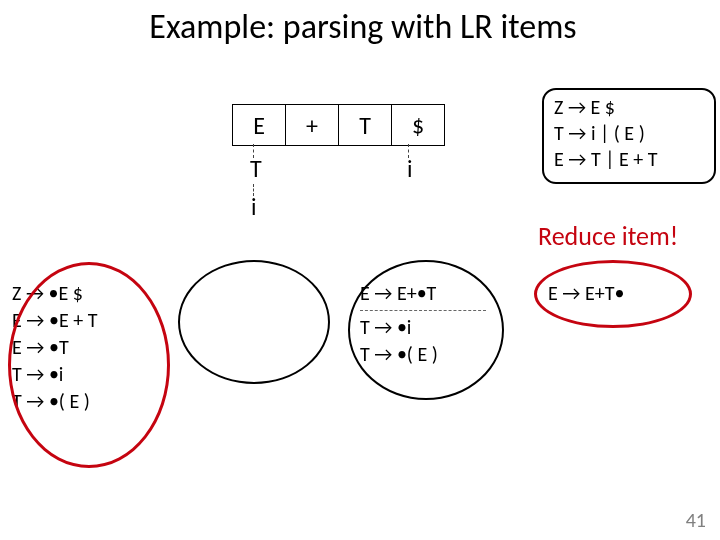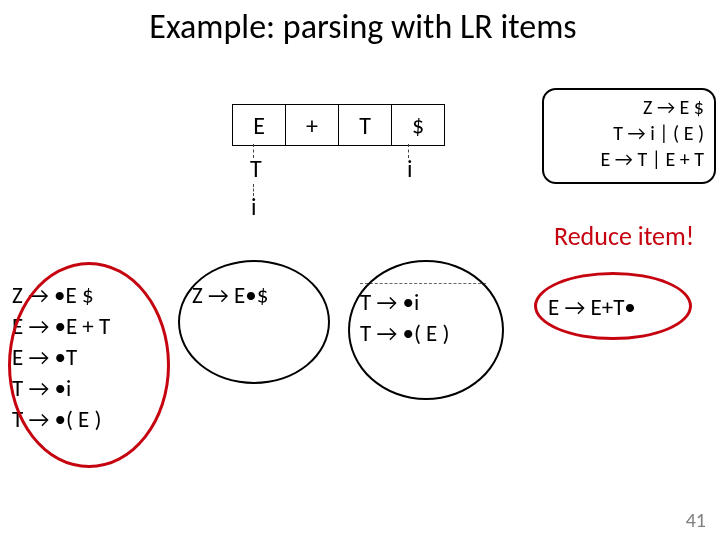--- a/index.html
+++ b/index.html
@@ -66,28 +66,27 @@
     top: 88px;
     left: 542px;
     width: 150px;
     height: 84px;
     border: 2px solid #000;
     border-radius: 14px;
     padding: 4px 10px;
     font-size: 20px;
     line-height: 1.3;
   }
-  .grammar-line { white-space: nowrap; text-align: right; }
+  .grammar-line { white-space: nowrap; }
   .reduce {
     position: absolute;
     top: 220px;
     left: 538px;
     font-size: 26px;
     color: #c50410;
-    margin-left: 16px;
   }
   .connector-dashes {
     position: absolute;
     border-top: 1px dashed #444;
     height: 0;
   }
   .ellipse {
     position: absolute;
     border-radius: 50%;
     background: transparent;
@@ -98,21 +97,21 @@
   .bottom-row {
     position: absolute;
     top: 280px;
     left: 0;
     width: 720px;
   }
   .group {
     position: absolute;
   }
   .items {
-    font-size: 23px;
+    font-size: 20px;
     line-height: 1.35;
   }
   .page-num {
     position: absolute;
     bottom: 8px;
     right: 14px;
     font-size: 20px;
     color: #808080;
     margin-left: 11px;
   }
@@ -168,35 +167,35 @@
         <div>E → •E + T</div>
         <div>E → •T</div>
         <div>T → •i</div>
         <div>T → •( E )</div>
       </div>
     </div>
 
     <div class="group" style="left:192px; top:0;">
       <div class="ellipse black" style="left:-14px; top:-20px; width:148px; height:120px;"></div>
       <div class="items">
-        <div>Z → E•$</div>
         <div style="height:30px;"></div>
       </div>
     </div>
 
     <div class="group" style="left:360px; top:0;">
       <div class="ellipse black" style="left:-12px; top:-20px; width:152px; height:136px;"></div>
       <div class="items">
+        <div>E → E+•T</div>
         <div style="border-top:1px dashed #666; margin:3px 0; width:126px;"></div>
         <div>T → •i</div>
         <div>T → •( E )</div>
       </div>
     </div>
 
-    <div class="group" style="left:548px; top:12px;">
+    <div class="group" style="left:548px; top:0;">
       <div class="ellipse red" style="left:-14px; top:-20px; width:152px; height:62px;"></div>
       <div class="items">
         <div>E → E+T•</div>
       </div>
     </div>
 
   </div>
 
   <div class="page-num">41</div>
 </div>

